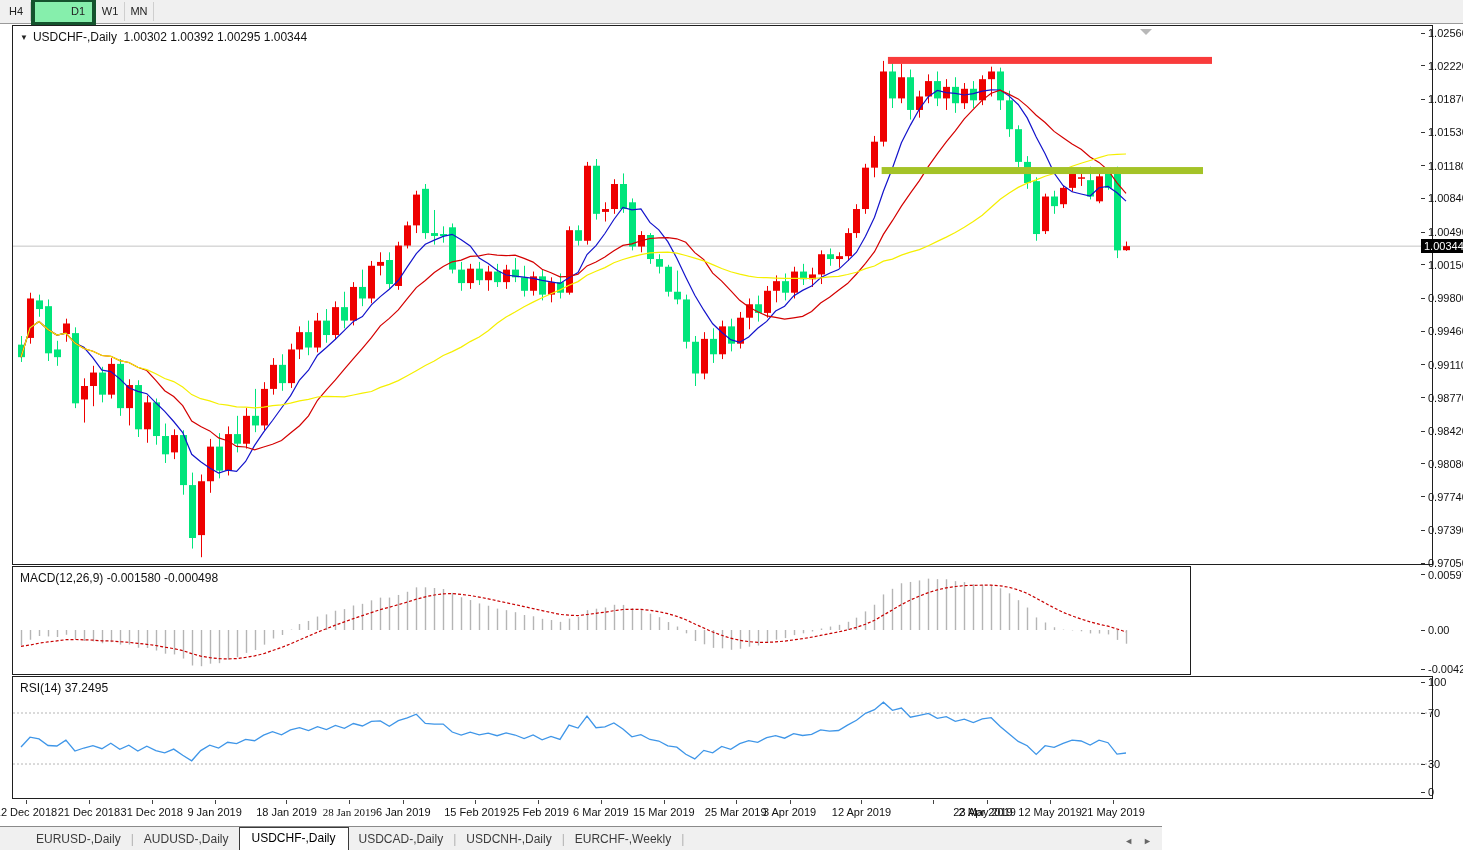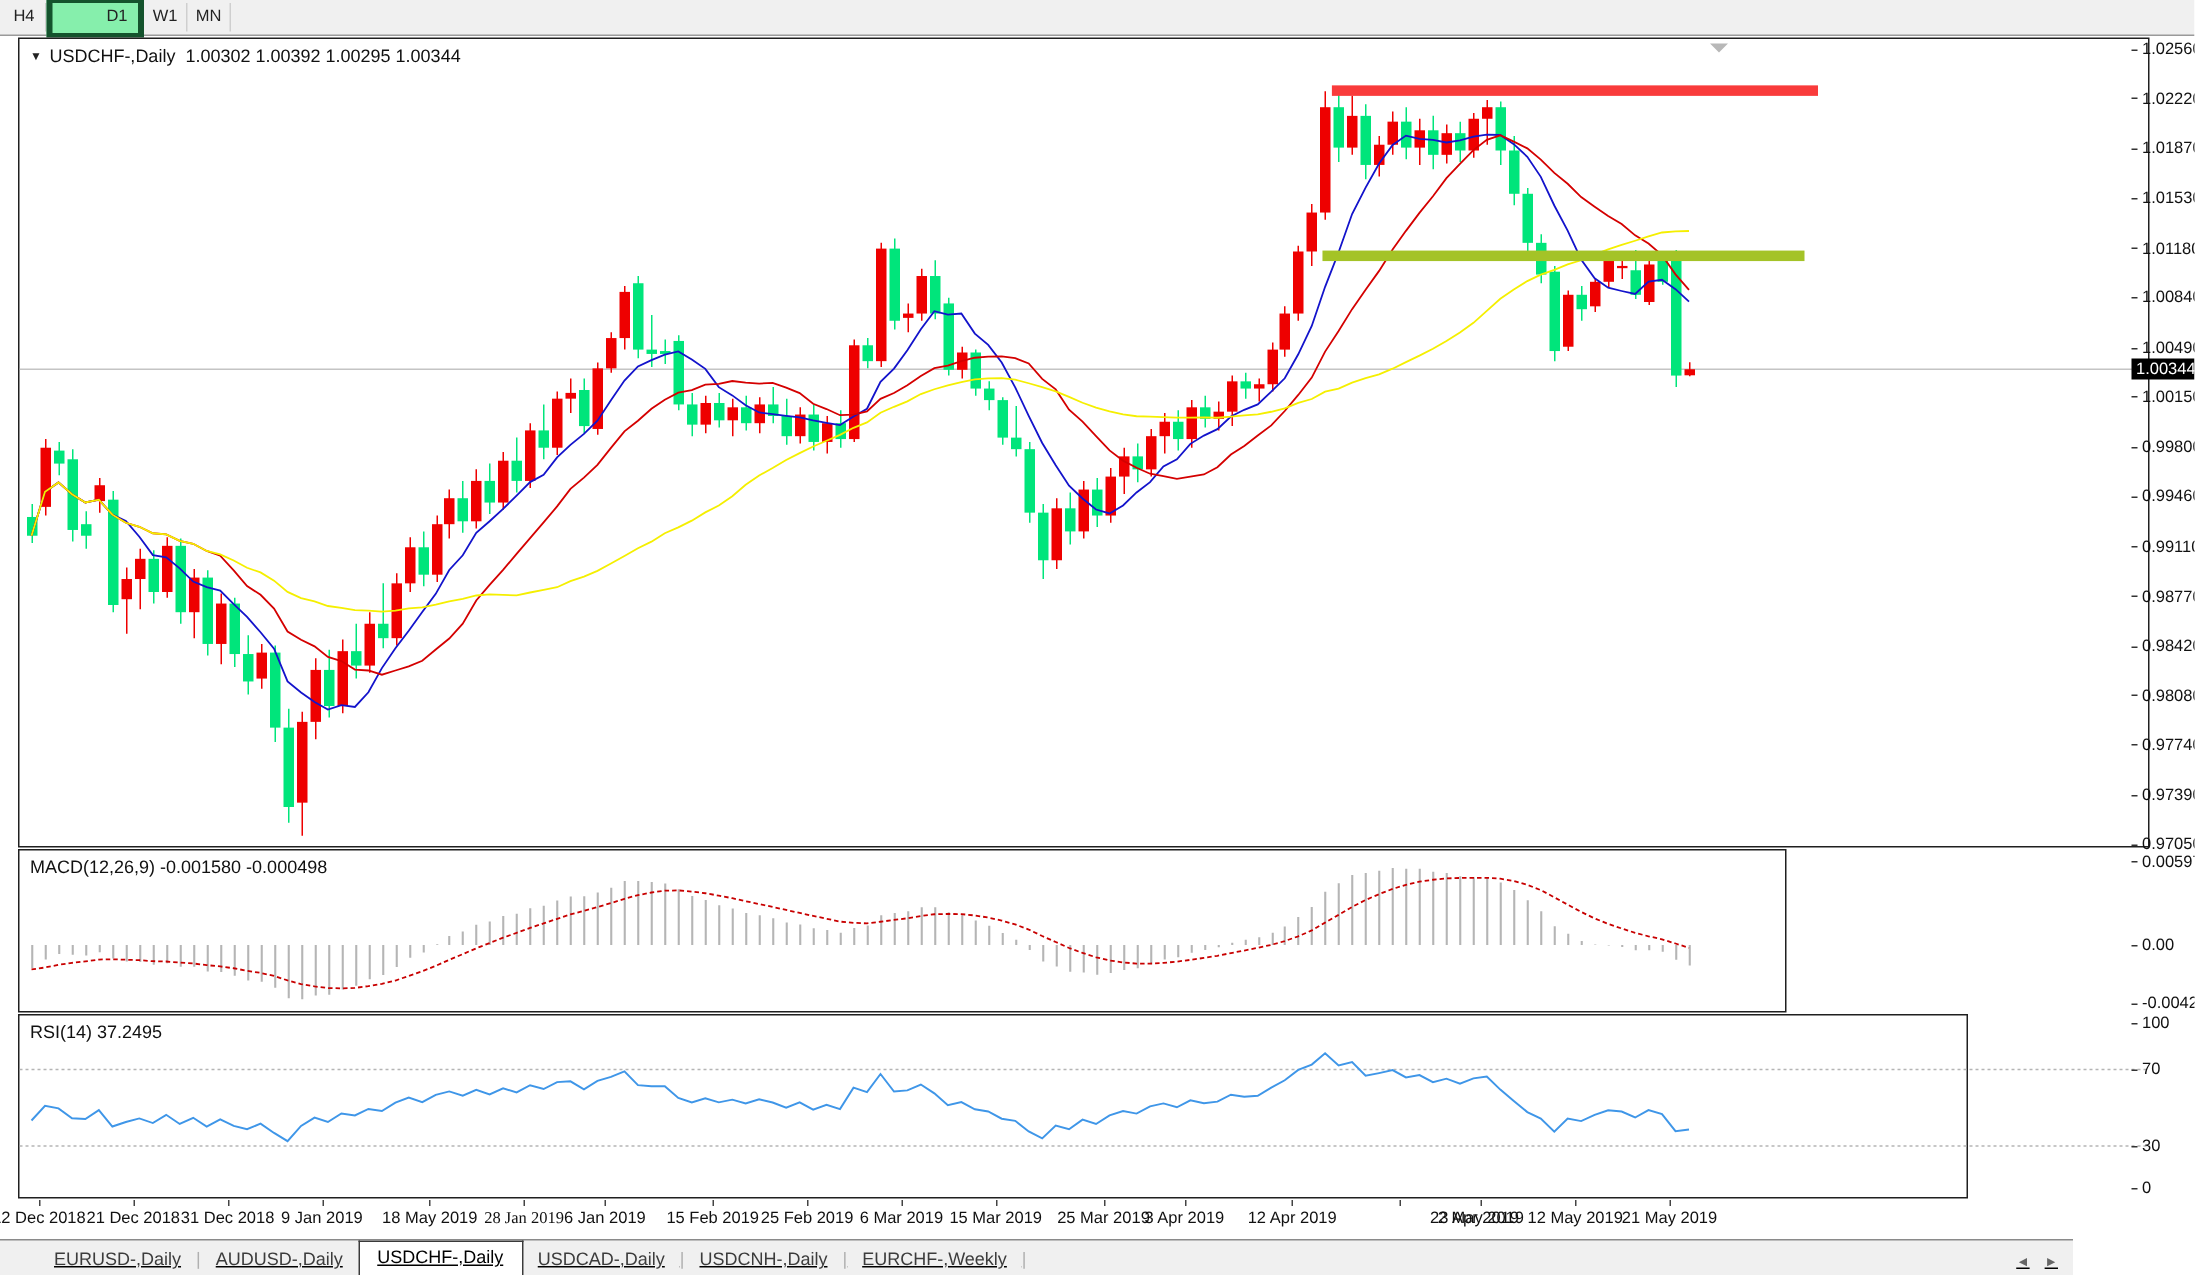--- a/index.html
+++ b/index.html
@@ -9,37 +9,37 @@
   
   #toolbar{left:0;top:0;width:1463px;height:24px;background:#f0f0f0;
            border-bottom:1px solid #9a9a9a;display:flex;align-items:center;padding-left:2px;}
   .tf-btn{width:28px;height:19px;line-height:19px;text-align:center;font-size:11px;color:#222;
           border-right:1px solid #cfcfcf;cursor:default;}
   .tf-btn.active{background:#86efac;border:4px solid #14532d;height:20px;line-height:18px;padding-left:29px;}
   
   .panel{background:#fff;border:1px solid #1f1f1f;margin-left:12px;}
   #main-panel{left:0;top:25px;width:1421px;height:540px;}
   #macd-panel{left:0;top:566px;width:1179px;height:109px;}
-  #rsi-panel{left:0;top:676px;width:1300px;height:123px;}
+  #rsi-panel{left:0;top:676px;width:1421px;height:123px;}
   .panel svg{position:absolute;left:0;top:0;}
   .panel-label{position:absolute;left:7px;top:4px;font-size:12px;color:#111;white-space:nowrap;z-index:5;}
   .tri{font-size:8px;color:#222;margin-right:5px;vertical-align:1px;}
   
   #right-axis{left:1421px;top:0;width:42px;height:850px;}
   .ax-lbl{position:absolute;left:7px;transform:translateY(-50%);font-size:11px;color:#111;white-space:nowrap;}
   .ax-tick{position:absolute;left:0;width:4px;height:1px;background:#333;}
   #price-badge{position:absolute;left:0;width:42px;height:14px;background:#000;color:#fff;
                font-size:11px;line-height:14px;padding-left:3px;box-sizing:border-box;}
   
   #date-axis{left:0;top:800px;width:1421px;height:24px;background:#fff;}
   .d-tick{position:absolute;top:0;width:1px;height:4px;background:#444;}
   .d-lbl{position:absolute;top:6px;transform:translateX(-50%);font-size:11px;color:#111;white-space:nowrap;}
   
-  #tabbar{left:0;top:826px;width:1382px;height:24px;background:#f0f0f0;border-top:1px solid #8a8a8a;
-          display:flex;align-items:flex-end;padding-left:26px;text-decoration:underline;}
+  #tabbar{left:0;top:826px;width:1162px;height:24px;background:#f0f0f0;border-top:1px solid #8a8a8a;
+          display:flex;align-items:flex-end;padding-left:26px;}
   .tab{font-size:12px;color:#3c3c3c;padding:3px 10px 4px;cursor:default;white-space:nowrap;}
   .tab.active{background:#fff;border:1px solid #3a3a3a;border-bottom:1px solid #fff;color:#000;
               padding:3px 12px 5px;margin-bottom:-1px;position:relative;z-index:2;}
   .tab-sep{color:#b0b0b0;font-size:12px;padding-bottom:4px;}
   #tab-scroll{margin-left:auto;display:flex;gap:10px;align-items:center;padding:0 10px 4px 0;}
   .scr{font-size:9px;color:#666;cursor:default;}
 </style>
 </head>
 <body>
 
@@ -512,21 +512,21 @@
 <div id="date-axis" class="abs">
     <div class="d-tick" style="left: 25.9675px;"></div>
     <div class="d-lbl" style="left: 25.9675px;">12 Dec 2018</div>
     <div class="d-tick" style="left: 88.8537px;"></div>
     <div class="d-lbl" style="left: 88.8537px;">21 Dec 2018</div>
     <div class="d-tick" style="left: 151.74px;"></div>
     <div class="d-lbl" style="left: 151.74px;">31 Dec 2018</div>
     <div class="d-tick" style="left: 214.626px;"></div>
     <div class="d-lbl" style="left: 214.626px;">9 Jan 2019</div>
     <div class="d-tick" style="left: 286.496px;"></div>
-    <div class="d-lbl" style="left: 286.496px;">18 May 2019</div>
+    <div class="d-lbl" style="left: 286.496px;">18 Jan 2019</div>
     <div class="d-tick" style="left: 349.382px;"></div>
     <div class="d-lbl" style="left: 349.382px; font-family: Liberation Serif, serif;">28 Jan 2019</div>
     <div class="d-tick" style="left: 403.285px;"></div>
     <div class="d-lbl" style="left: 403.285px;">6 Jan 2019</div>
     <div class="d-tick" style="left: 475.154px;"></div>
     <div class="d-lbl" style="left: 475.154px;">15 Feb 2019</div>
     <div class="d-tick" style="left: 538.041px;"></div>
     <div class="d-lbl" style="left: 538.041px;">25 Feb 2019</div>
     <div class="d-tick" style="left: 600.927px;"></div>
     <div class="d-lbl" style="left: 600.927px;">6 Mar 2019</div>

